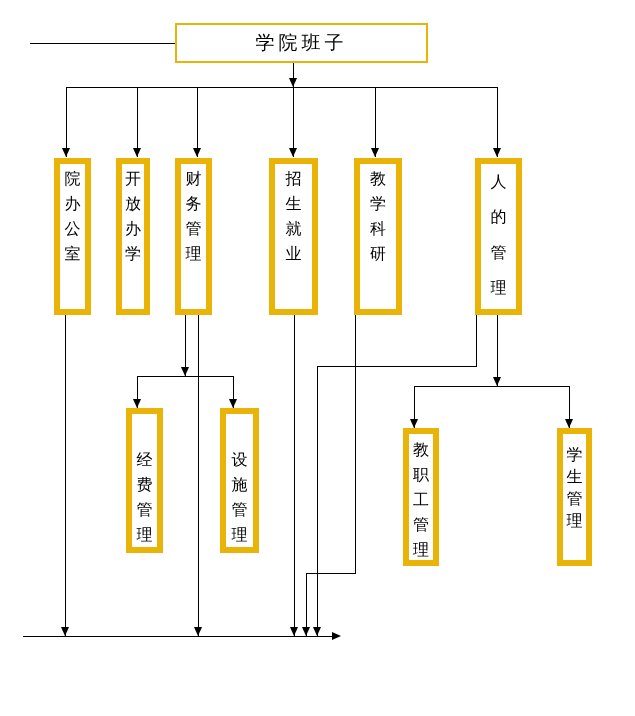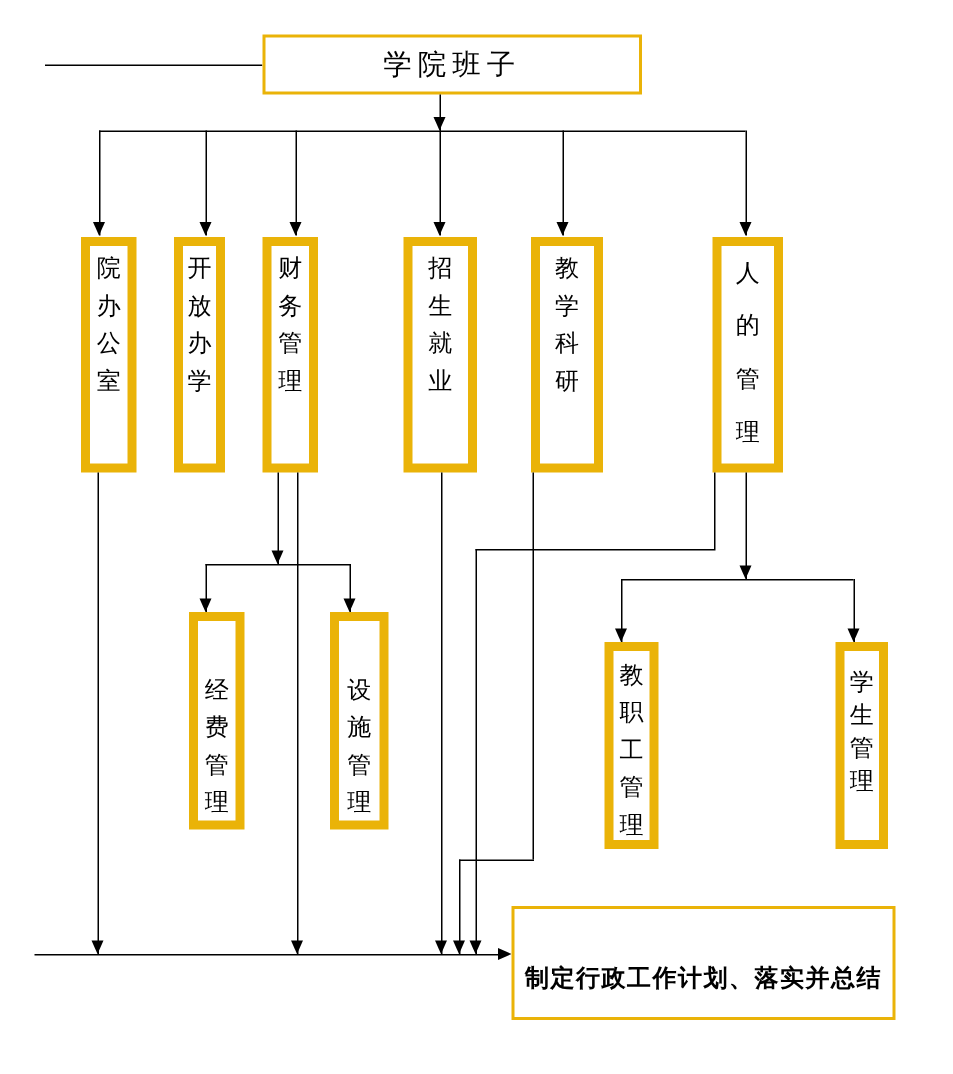--- a/index.html
+++ b/index.html
@@ -155,17 +155,14 @@
   <div class="node vbox chars-top-tight" style="left:557px;top:428px;width:35px;height:138px;">
       <span class="vchar">学</span>
       <span class="vchar">生</span>
       <span class="vchar">管</span>
       <span class="vchar">理</span>
     </div>
 
   <div class="hline" style="left:23px;top:636px;width:310px;"></div>
   <div class="arrow-right" style="left:332px;top:632px;"></div>
 
-  <div class="node summary-box" style="left:341px;top:604px;width:256px;height:76px;">
-    <span>制定行政工作计划、落实并总结</span>
-  </div>
 
 </div>
 
 </body></html>

